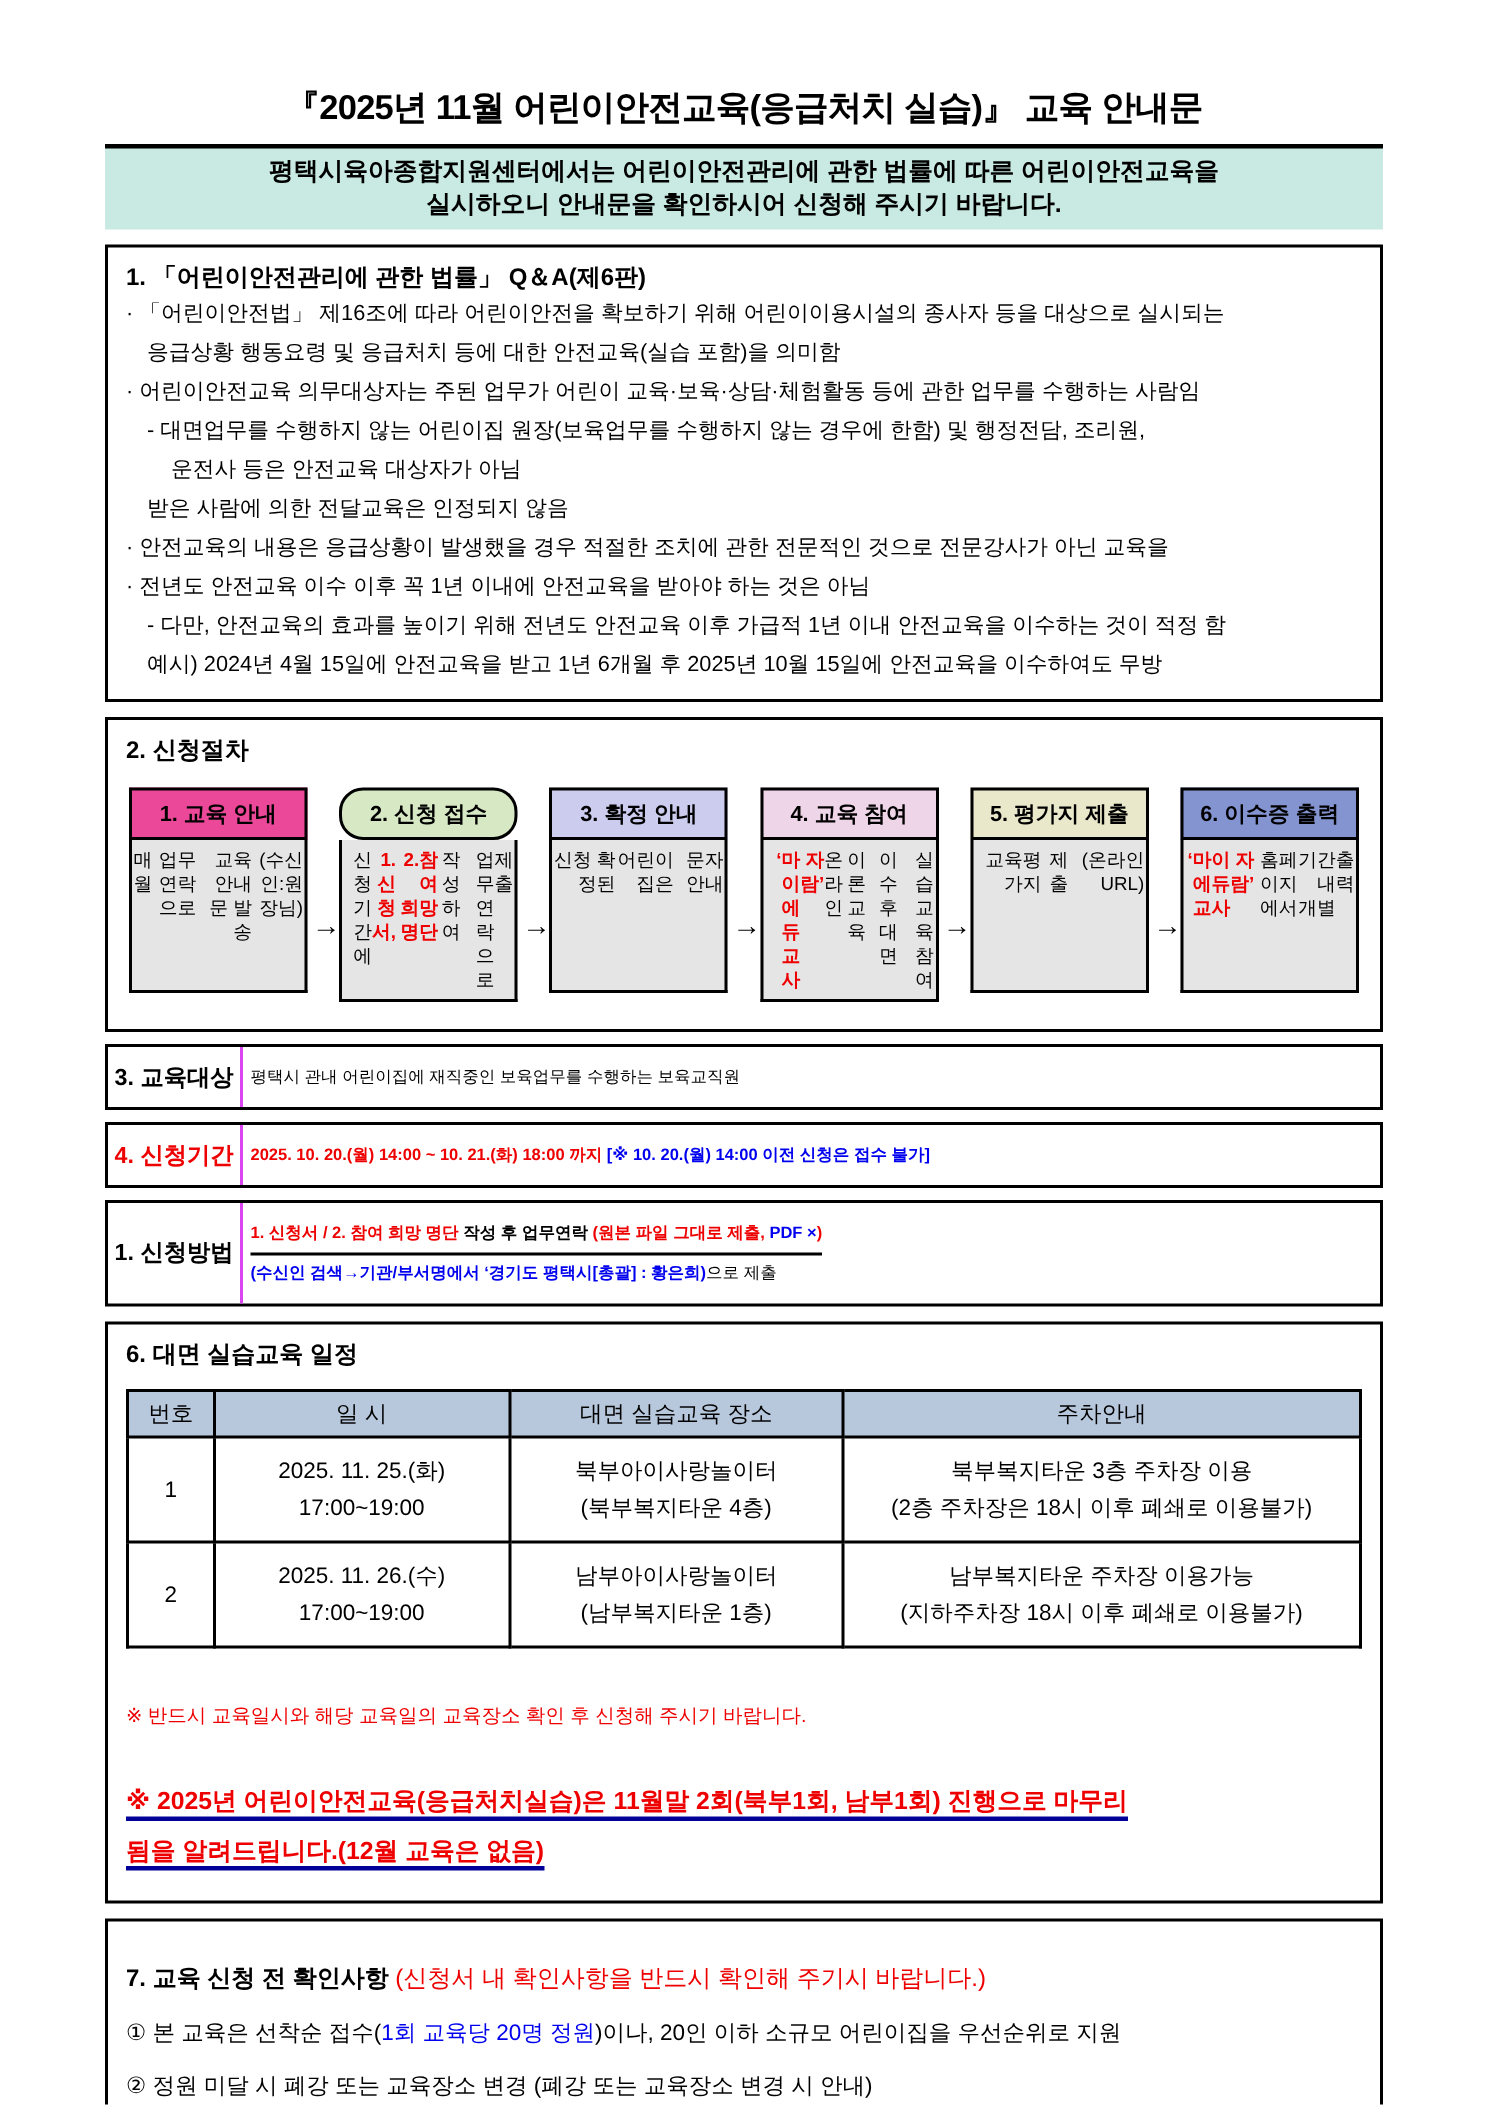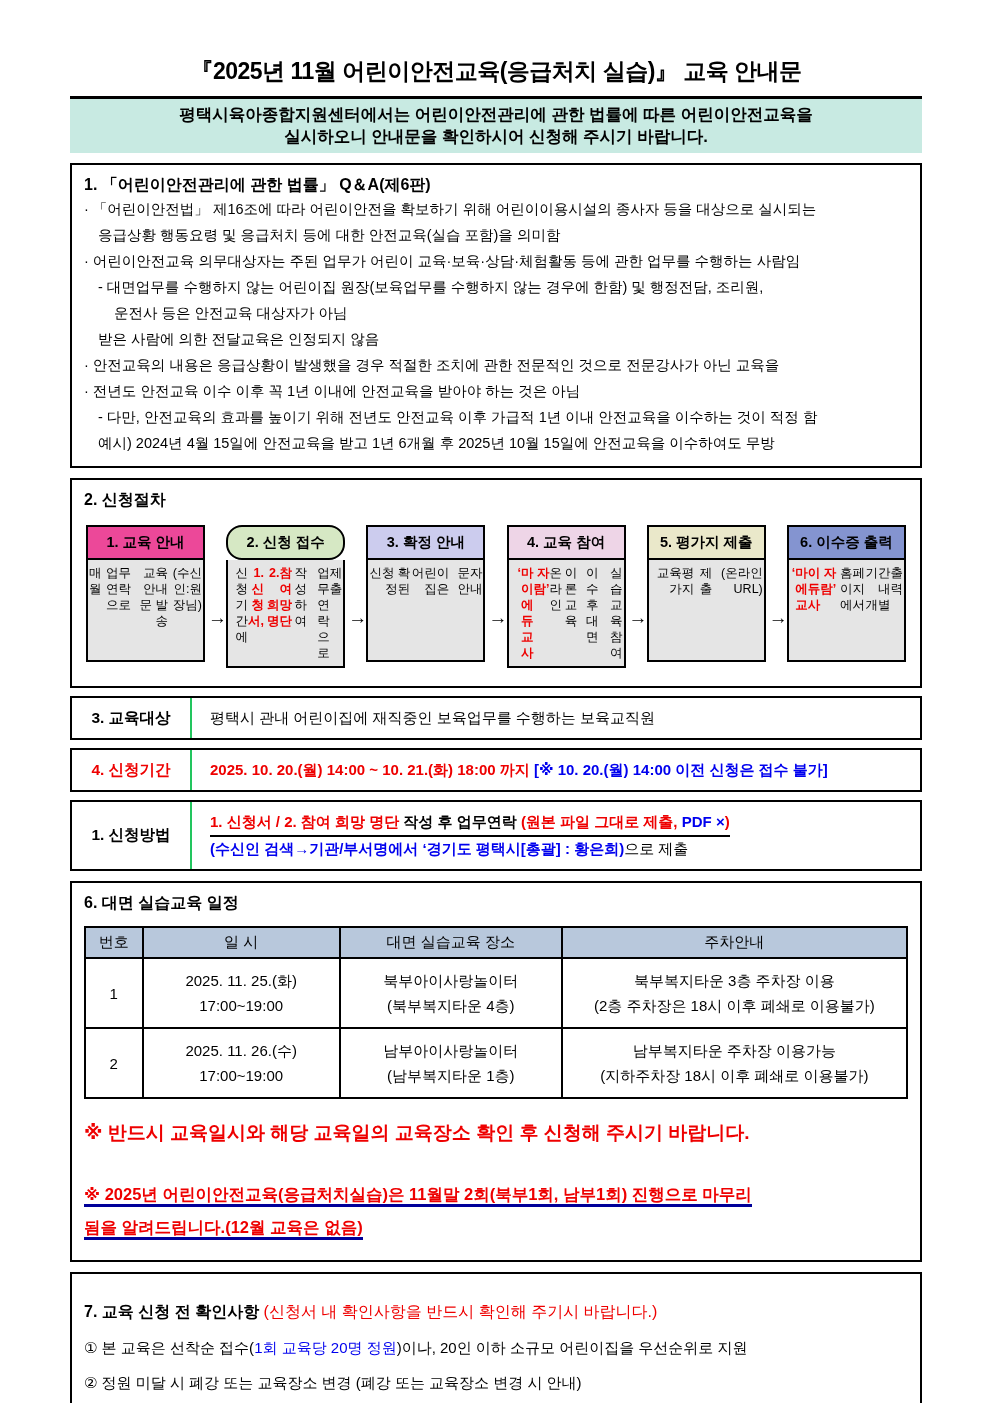--- a/index.html
+++ b/index.html
@@ -33,33 +33,33 @@
   .step-body{border:2px solid #000;border-top:none;min-height:102px;background:#e5e5e5;
              font-size:12.5px;line-height:16px;text-align:right;
              display:flex;flex-direction:row;justify-content:center;padding:5px 1px}
   .step-body span{display:block}
   .step-body .red{font-weight:bold}
   .flow-arrow{position:absolute;right:-25px;top:82px;width:25px;text-align:center;
               font-weight:bold;font-size:19px}
 
   
   .label-row{display:flex;border:2px solid #000;margin-top:8px;align-items:stretch}
-  .row-label{width:120px;flex:none;display:flex;align-items:center;justify-content:center;
-             font-weight:bold;font-size:15.5px;border-right:2px solid #22c55e;padding:9px 0;text-align:left}
-  .row-content{flex:1;padding:8px 18px;display:flex;flex-direction:column;
-               font-size:15px;line-height:24px;white-space:nowrap;overflow:hidden}
+  .row-label{width:90px;flex:none;display:flex;align-items:center;justify-content:center;
+             font-weight:bold;font-size:15.5px;border-right:2px solid #d946ef;padding:9px 0;text-align:left}
+  .row-content{flex:1;padding:8px 5px;display:flex;flex-direction:column;
+               font-size:11px;line-height:24px;white-space:nowrap;overflow:hidden}
   .row-content .bold-line{font-weight:bold}
   .u-line{border-bottom:2px solid #000;display:inline-block;padding-bottom:1px;font-weight:bold}
 
   
   .sched{width:100%;border-collapse:collapse;margin-top:12px}
   .sched th,.sched td{border:2px solid #000;text-align:center;vertical-align:middle}
   .sched th{background:var(--thead);font-weight:normal;font-size:15px;padding:5px 0}
   .sched td{font-size:15px;line-height:25px;padding:9px 2px}
-  .note1{color:var(--red);font-weight:bold;font-size:19px;margin-top:21px}
+  .note1{color:var(--red);font-weight:normal;font-size:13px;margin-top:36px}
   .note2{margin-top:32px;font-size:16.5px;font-weight:bold;color:var(--red);line-height:33px}
   .note2 .u{border-bottom:3px solid var(--navy);padding-bottom:1px}
 
   
   .box7{padding:28px 12px 30px;margin-top:10px}
   .sec7-heading{font-size:16px}
   .sec7-heading span:first-child{font-weight:bold}
   .sec7-item{margin-top:16px;font-size:15px;white-space:nowrap;overflow:hidden}
 </style>
 </head>

